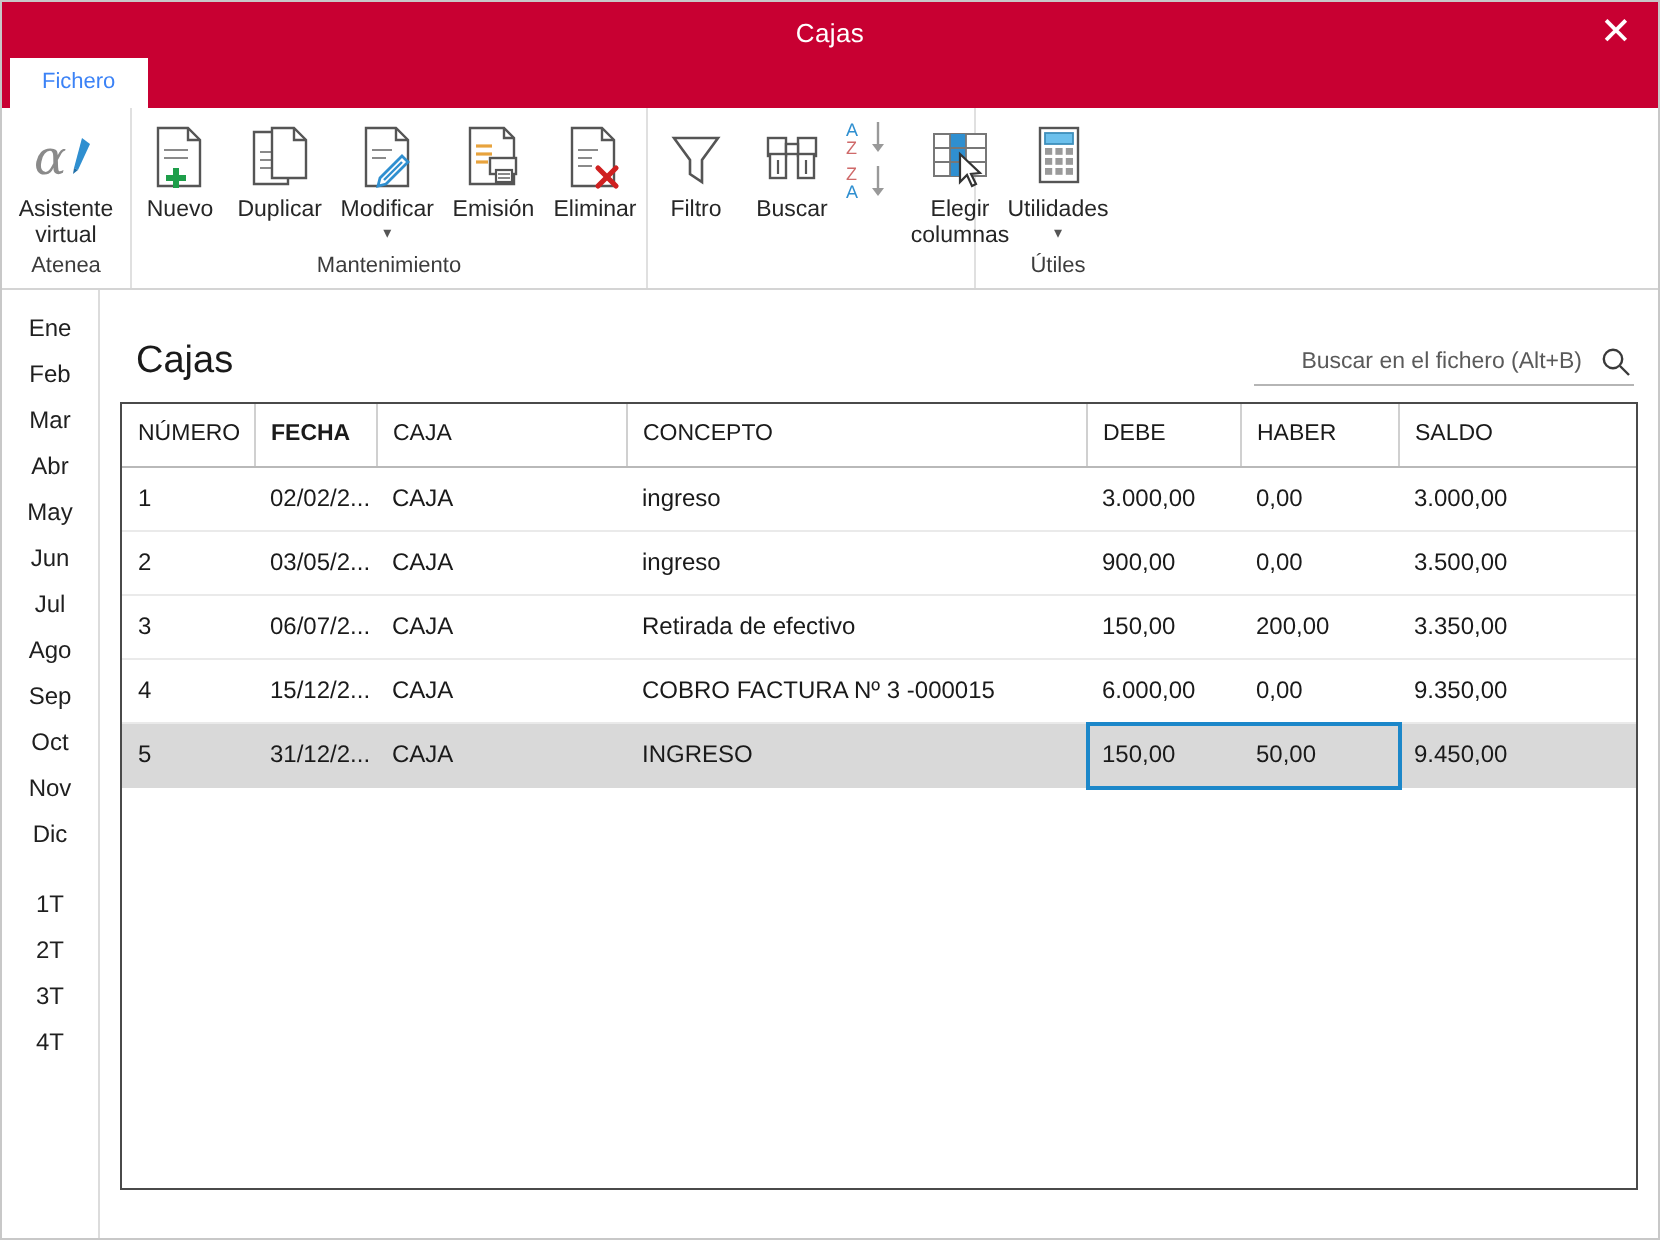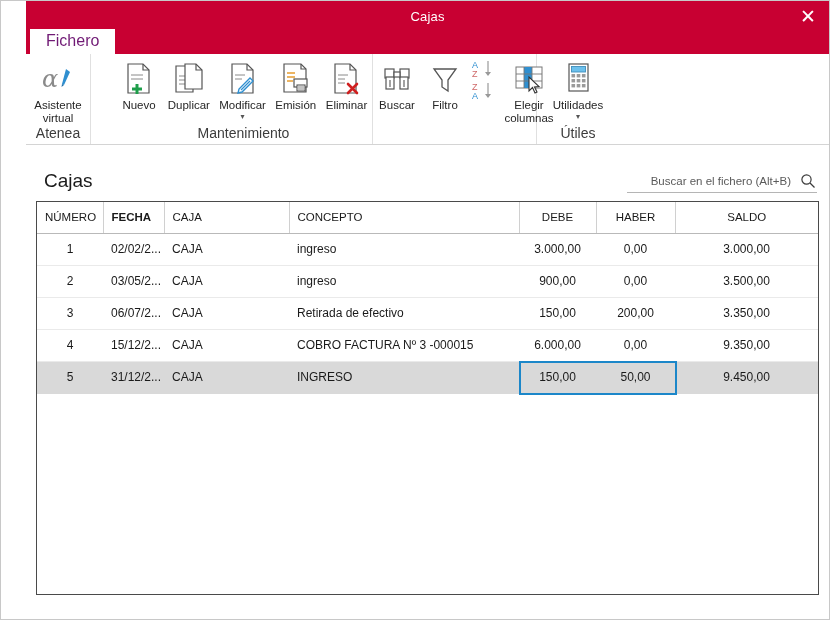--- a/index.html
+++ b/index.html
@@ -7,21 +7,20 @@
     width: 830px; height: 620px;
     font-family: "Liberation Sans", sans-serif;
     background: #ffffff;
     overflow: hidden;
   }
   .window {
     position: relative;
     width: 830px; height: 620px;
     background: #ffffff;
     border: 1px solid #c8c8c8;
-    padding-left: 25px;
   }
 
   
   .titlebar {
     position: relative;
     height: 53px;
     background: #c80032;
     width: 100%;
   }
   .title-text {
@@ -45,22 +44,22 @@
   }
   .tabstrip {
     position: absolute;
     left: 0; bottom: 0;
     height: 25px;
     display: flex;
     align-items: flex-end;
   }
   .tab {
     background: #ffffff;
-    color: #701a75;
-    font-size: 16px;
+    color: #3b82f6;
+    font-size: 11px;
     padding: 5px 16px 6px 16px;
     margin-left: 4px;
     height: 25px;
     line-height: 14px;
     cursor: pointer;
   }
 
   
   .ribbon {
     position: relative;
@@ -80,21 +79,21 @@
   .rgroup-items {
     flex: 1;
     display: flex;
     align-items: flex-start;
     padding: 4px 0 0 0;
   }
   .rgroup-label {
     height: 18px;
     line-height: 14px;
     text-align: center;
-    font-size: 14px;
+    font-size: 11px;
     color: #3c3c3c;
     padding-bottom: 3px;
   }
   .rbtn {
     display: flex;
     flex-direction: column;
     align-items: center;
     justify-content: flex-start;
     padding: 2px 6px 0 6px;
     cursor: pointer;
@@ -217,21 +216,21 @@
   table.grid th.sorted { font-weight: bold; }
   table.grid th:last-child { border-right: none; }
   table.grid td {
     height: 32px;
     padding: 0 8px;
     border-bottom: 1px solid #eaeaea;
     vertical-align: middle;
     font-size: 12px;
   }
   tr.row-selected td { background: #d9d9d9; border-bottom: 1px solid #d9d9d9; }
-  .ta-r { text-align: center; }
+  .ta-r { text-align: left; }
   .ta-l { text-align: left; margin-left: 28px; }
 
   .sel-box {
     position: absolute;
     border: 2px solid #1c87c9;
     pointer-events: none;
   }
 </style>
 </head>
 <body>
@@ -258,21 +257,21 @@
               <path d="M22 19 L24 20 L21.5 22 Z" fill="#1f6fa8"></path>
             </svg>
           </span>
           <span class="lbl">Asistente
 virtual</span>
         </div>
       </div>
       <div class="rgroup-label">Atenea</div>
     </div>
 
-    <div class="rgroup" style="width:258px;margin-left:24px;">
+    <div class="rgroup" style="width:258px;">
       <div class="rgroup-items">
         <div class="rbtn">
           <span class="ico">
             <svg width="30" height="34" viewBox="0 0 30 34">
               <path d="M4 2 H19 L25 8 V31 H4 Z" fill="#ffffff" stroke="#555" stroke-width="1.2"></path>
               <path d="M19 2 V8 H25" fill="none" stroke="#555" stroke-width="1.2"></path>
               <g stroke="#8a8a8a" stroke-width="1">
                   <line x1="7" y1="13" x2="19" y2="13"></line>
                   <line x1="7" y1="17" x2="19" y2="17"></line>
                 </g>
@@ -351,41 +350,41 @@
             </svg>
           </span>
           <span class="lbl">Eliminar</span>
         </div>
       </div>
       <div class="rgroup-label">Mantenimiento</div>
     </div>
 
     <div class="rgroup" style="width:164px;">
       <div class="rgroup-items">
+        <div class="rbtn">
+          <span class="ico">
+            <svg width="30" height="32" viewBox="0 0 30 32">
+              <path d="M4 6 H26 L18 17 V28 L12 24 V17 Z" fill="#ffffff" stroke="#555" stroke-width="1.3"></path>
+            </svg>
+          </span>
+          <span class="lbl">Filtro</span>
+        </div>
         <div class="rbtn">
           <span class="ico">
             <svg width="32" height="32" viewBox="0 0 32 32">
               <rect x="4" y="6" width="9" height="9" fill="#ffffff" stroke="#555" stroke-width="1.2"></rect>
               <rect x="19" y="6" width="9" height="9" fill="#ffffff" stroke="#555" stroke-width="1.2"></rect>
               <rect x="5" y="14" width="8" height="12" fill="#ffffff" stroke="#555" stroke-width="1.2"></rect>
               <rect x="19" y="14" width="8" height="12" fill="#ffffff" stroke="#555" stroke-width="1.2"></rect>
               <rect x="13" y="9" width="6" height="5" fill="#ffffff" stroke="#555" stroke-width="1.2"></rect>
               <line x1="9" y1="17" x2="9" y2="24" stroke="#555" stroke-width="1.1"></line>
               <line x1="23" y1="17" x2="23" y2="24" stroke="#555" stroke-width="1.1"></line>
             </svg>
           </span>
           <span class="lbl">Buscar</span>
-        </div>
-        <div class="rbtn">
-          <span class="ico">
-            <svg width="30" height="32" viewBox="0 0 30 32">
-              <path d="M4 6 H26 L18 17 V28 L12 24 V17 Z" fill="#ffffff" stroke="#555" stroke-width="1.3"></path>
-            </svg>
-          </span>
-          <span class="lbl">Filtro</span>
         </div>
         <div class="rbtn" style="min-width:32px;padding-top:0;">
           <span class="ico" style="height:46px;">
             <svg width="28" height="46" viewBox="0 0 28 46">
               <text x="1" y="10" font-family="Liberation Sans, sans-serif" font-size="9" fill="#2f8fd0">A</text>
               <text x="1" y="19" font-family="Liberation Sans, sans-serif" font-size="9" fill="#cf6a6a">Z</text>
               <line x1="17" y1="3" x2="17" y2="17" stroke="#999" stroke-width="1.2"></line>
               <path d="M14 14 L17 18 L20 14 Z" fill="#999"></path>
               <text x="1" y="32" font-family="Liberation Sans, sans-serif" font-size="9" fill="#cf6a6a">Z</text>
               <text x="1" y="41" font-family="Liberation Sans, sans-serif" font-size="9" fill="#2f8fd0">A</text>
@@ -439,20 +438,39 @@
           <span class="caret">▾</span>
         </div>
       </div>
       <div class="rgroup-label">Útiles</div>
     </div>
 
   </div>
 
   <div class="body-area">
 
+    <div class="sidebar" id="sidebar">
+        <div class="side-item">Ene</div>
+        <div class="side-item">Feb</div>
+        <div class="side-item">Mar</div>
+        <div class="side-item">Abr</div>
+        <div class="side-item">May</div>
+        <div class="side-item">Jun</div>
+        <div class="side-item">Jul</div>
+        <div class="side-item">Ago</div>
+        <div class="side-item">Sep</div>
+        <div class="side-item">Oct</div>
+        <div class="side-item">Nov</div>
+        <div class="side-item">Dic</div>
+        <div class="side-gap"></div>
+        <div class="side-item">1T</div>
+        <div class="side-item">2T</div>
+        <div class="side-item">3T</div>
+        <div class="side-item">4T</div>
+      </div>
 
     <div class="content">
       <div class="content-head">
         <div class="page-title">Cajas</div>
         <div class="searchbox">
           <input type="text" placeholder="Buscar en el fichero (Alt+B)" style="">
           <span class="search-ico">
             <svg width="16" height="16" viewBox="0 0 16 16">
               <circle cx="6.5" cy="6.5" r="4.6" fill="none" stroke="#3a3a3a" stroke-width="1.2"></circle>
               <line x1="10" y1="10" x2="14.5" y2="14.5" stroke="#3a3a3a" stroke-width="1.2"></line>

